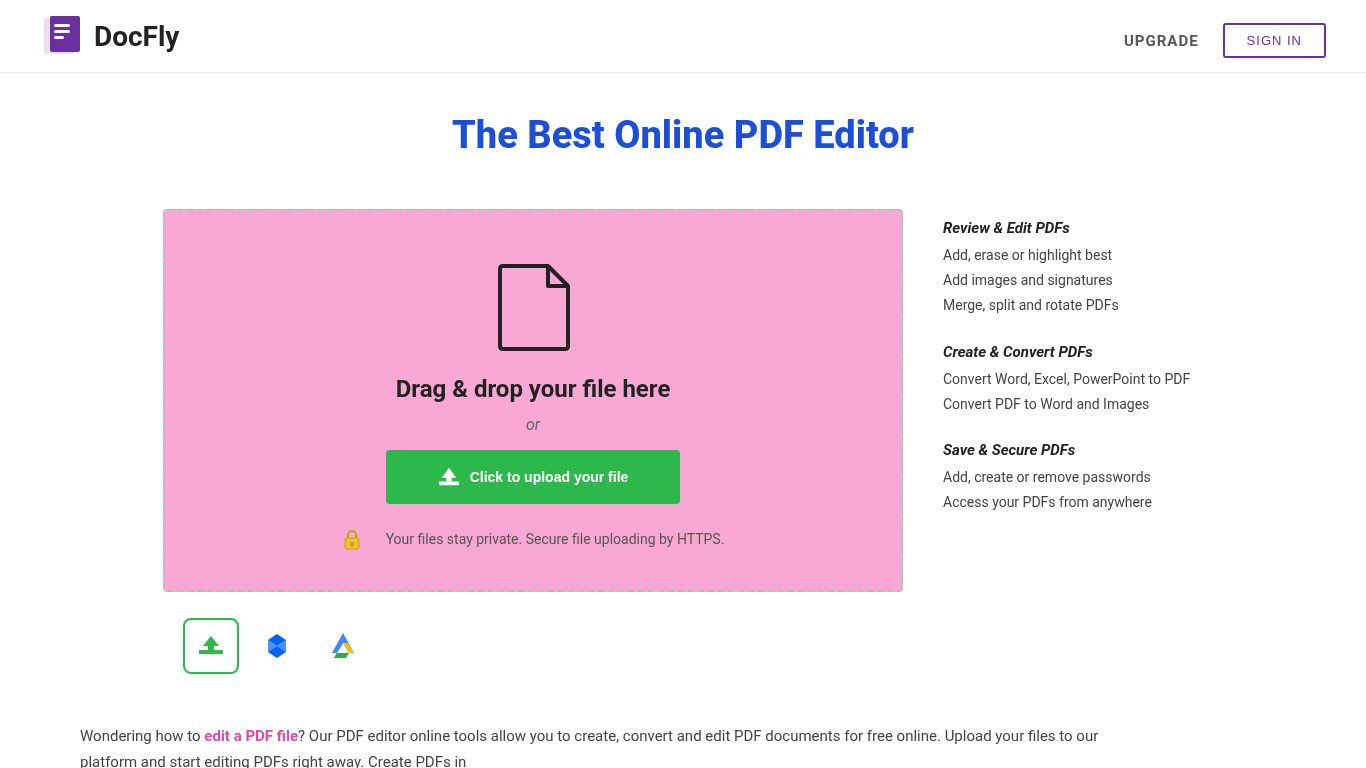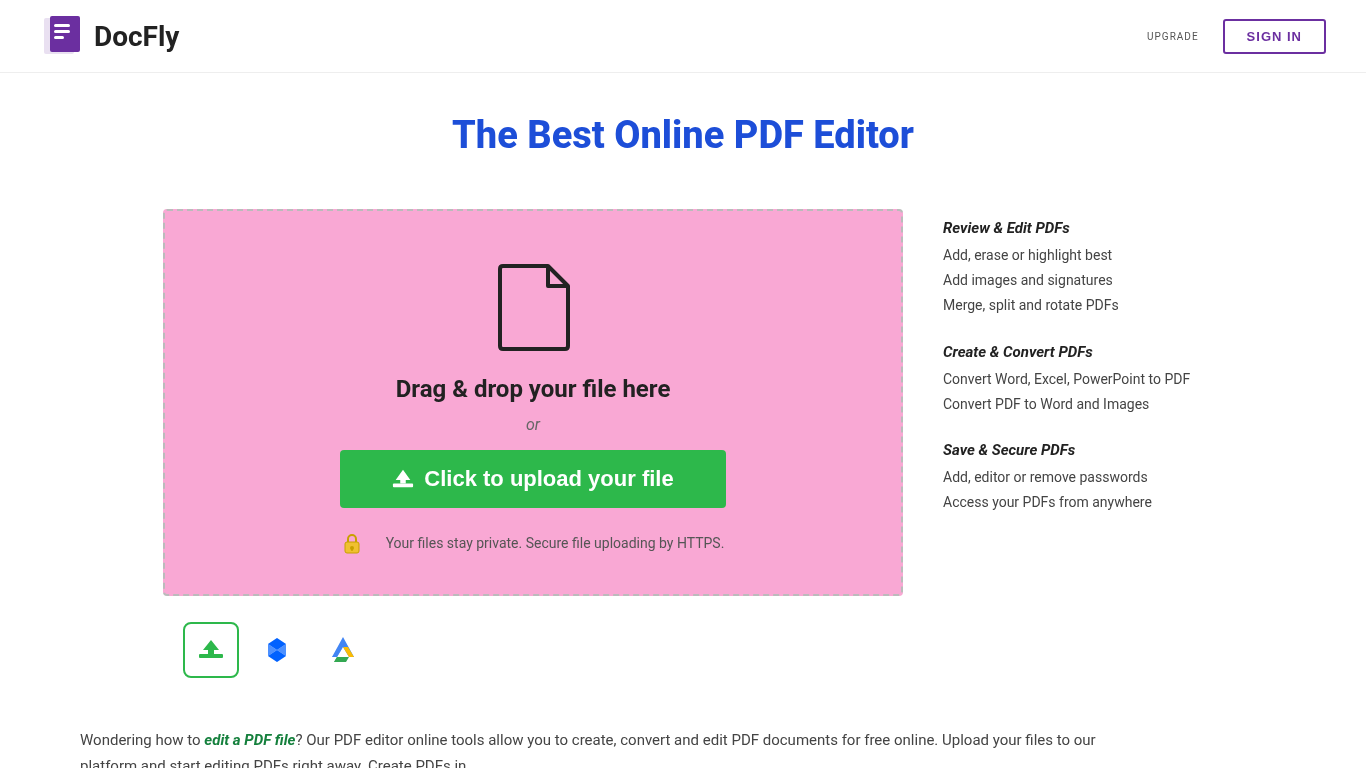--- a/index.html
+++ b/index.html
@@ -5,21 +5,21 @@
     * { box-sizing: border-box; margin: 0; padding: 0; }
     body {
       font-family: -apple-system, BlinkMacSystemFont, 'Segoe UI', Roboto, sans-serif;
       background: #fff;
       color: #333;
     }
 
     
     header {
       display: flex;
-      align-items: center;
+      align-items: flex-end;
       justify-content: space-between;
       padding: 14px 40px;
       border-bottom: 1px solid #eee;
     }
     .logo-area {
       display: flex;
       align-items: center;
       gap: 10px;
     }
     .logo-icon {
@@ -30,30 +30,30 @@
       font-size: 28px;
       font-weight: 700;
       color: #222;
     }
     .header-nav {
       display: flex;
       align-items: center;
       gap: 24px;
     }
     .upgrade-link {
-      font-size: 10px;
-      font-weight: 400;
+      font-size: 15px;
+      font-weight: 700;
       letter-spacing: 1px;
       color: #555;
       text-transform: uppercase;
       text-decoration: none;
     }
     .signin-btn {
       font-size: 13px;
-      font-weight: 700;
+      font-weight: 400;
       letter-spacing: 1px;
       color: #6b2fa0;
       text-transform: uppercase;
       border: 2px solid #6b2fa0;
       padding: 8px 22px;
       background: none;
       cursor: pointer;
       border-radius: 3px;
     }
 
@@ -113,21 +113,21 @@
       font-style: italic;
       margin-bottom: 16px;
       text-align: center;
     }
     .upload-btn {
       display: inline-flex;
       align-items: center;
       gap: 10px;
       background: #2db84b;
       color: #fff;
-      font-size: 22px;
+      font-size: 14px;
       font-weight: 600;
       padding: 16px 52px;
       border: none;
       border-radius: 4px;
       cursor: pointer;
       margin-bottom: 24px;
     }
     .upload-icon-svg {
       width: 22px;
       height: 22px;
@@ -201,21 +201,21 @@
     }
 
     
     .bottom-text {
       padding: 20px 80px;
       font-size: 15px;
       color: #444;
       line-height: 1.7;
       max-width: 1200px;
     }
-    .bottom-text strong { color: #15803d; font-style: italic; }
+    .bottom-text strong { color: #ec4899; }
   </style>
 </head>
 <body>
 
 <header>
   <div class="logo-area">
     <svg class="logo-icon" viewBox="0 0 44 44">
       <rect x="4" y="4" width="30" height="36" rx="2" fill="#6b2fa0" opacity="0.15"></rect>
       <rect x="10" y="2" width="30" height="36" rx="2" fill="#6b2fa0"></rect>
       <rect x="14" y="10" width="16" height="3" rx="1.5" fill="#fff"></rect>
@@ -307,21 +307,21 @@
     <div class="feature-group">
       <h3>Create &amp; Convert PDFs</h3>
       <ul>
         <li>Convert Word, Excel, PowerPoint to PDF</li>
         <li>Convert PDF to Word and Images</li>
       </ul>
     </div>
     <div class="feature-group">
       <h3>Save &amp; Secure PDFs</h3>
       <ul>
-        <li>Add, editor or remove passwords</li>
+        <li>Add, create or remove passwords</li>
         <li>Access your PDFs from anywhere</li>
       </ul>
     </div>
   </aside>
 
 </div>
 
 <div class="bottom-text">
   Wondering how to <strong>edit a PDF file</strong>? Our PDF editor online tools allow you to create, convert and edit PDF documents for free online. Upload your files to our platform and start editing PDFs right away. Create PDFs in
 </div>

